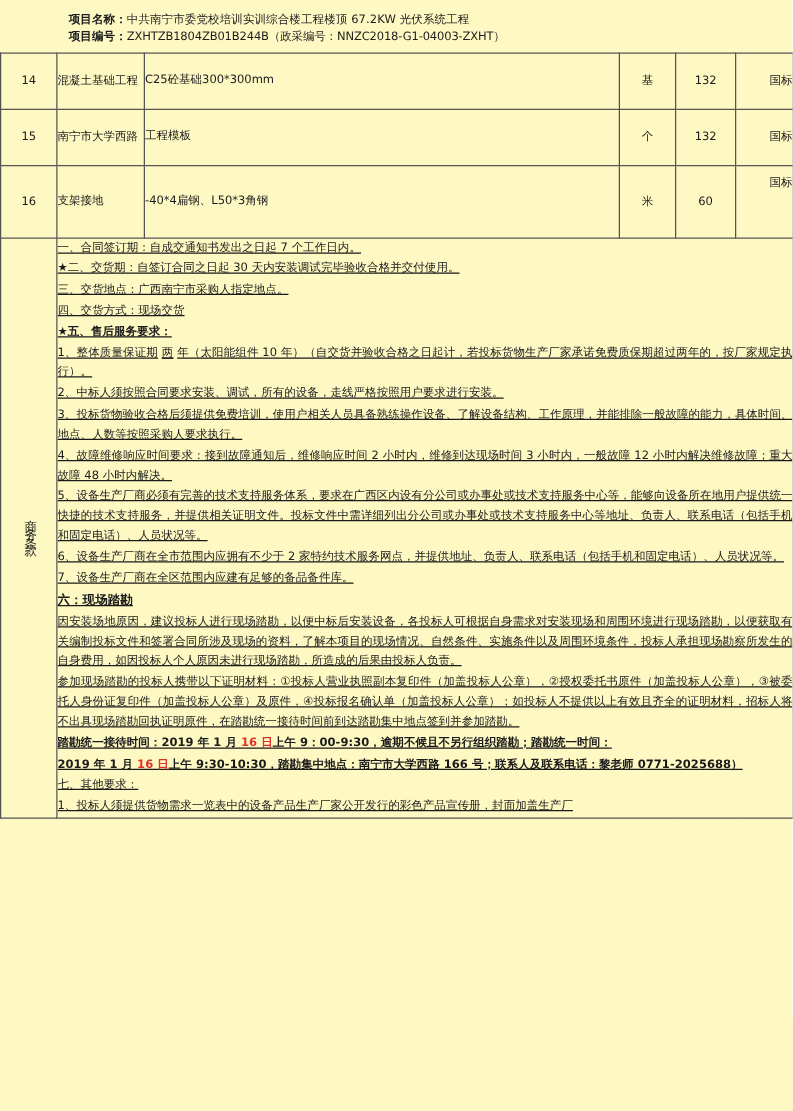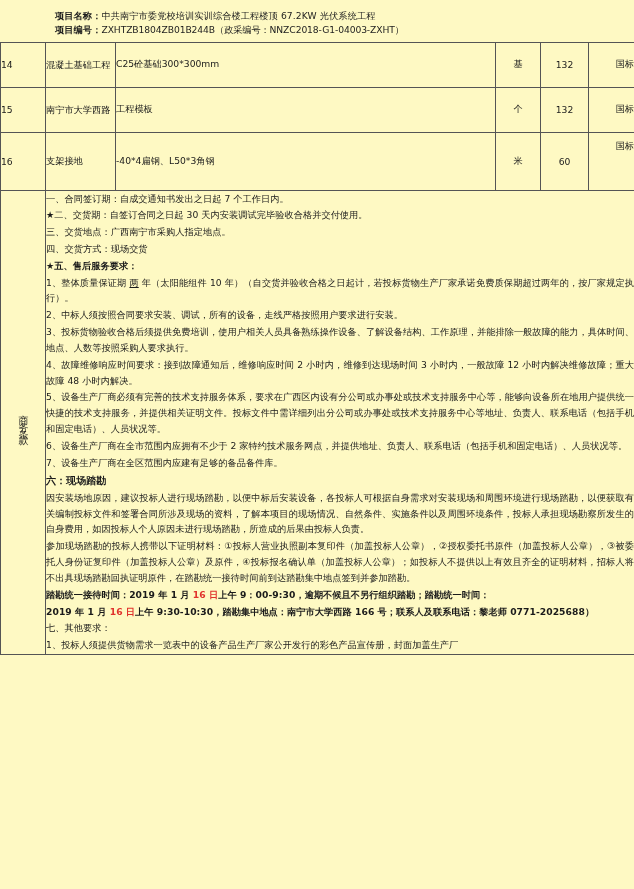--- a/index.html
+++ b/index.html
@@ -61,21 +61,21 @@
   }
 
   
   col.c-idx      { width: 45px;  }
   col.c-name     { width: 70px;  }
   col.c-spec     { width: 380px; }
   col.c-unit     { width: 45px;  }
   col.c-qty      { width: 48px;  }
   col.c-std      { width: 46px;  }
 
-  td.idx  { font-size: 10px; margin-top: 16px; }
+  td.idx  { text-align: center; font-size: 10px; margin-top: 16px; }
   td.name { padding: 5px 6px; line-height: 1.65; margin-top: 12px; }
   td.spec { padding: 5px 9px; line-height: 1.6; }
   td.unit { text-align: center; }
   td.qty  { text-align: center; font-size: 9.6px; }
   td.std  { text-align: right; }
 
   tr.r14 td { height: 44px; }
   tr.r15 td { height: 44px; }
   tr.r16 td { height: 50px; }
   tr.r16 td.std { vertical-align: top; padding-top: 7px; }
@@ -93,20 +93,21 @@
     letter-spacing: 7px;
     font-size: 10px;
     line-height: 1;
     color: #1a1a1a;
   }
   td.terms-body {
     padding: 6px 8px 4px 10px;
     vertical-align: top;
     line-height: 1.68;
     font-size: 9.3px;
+    text-decoration: underline;
   }
 
   .p {
     margin: 0 0 1px 0;
     text-align: justify;
     text-justify: inter-ideograph;
     line-height: 1.72;
     letter-spacing: 0.05px;
   }
   .bold { font-weight: 700; }

